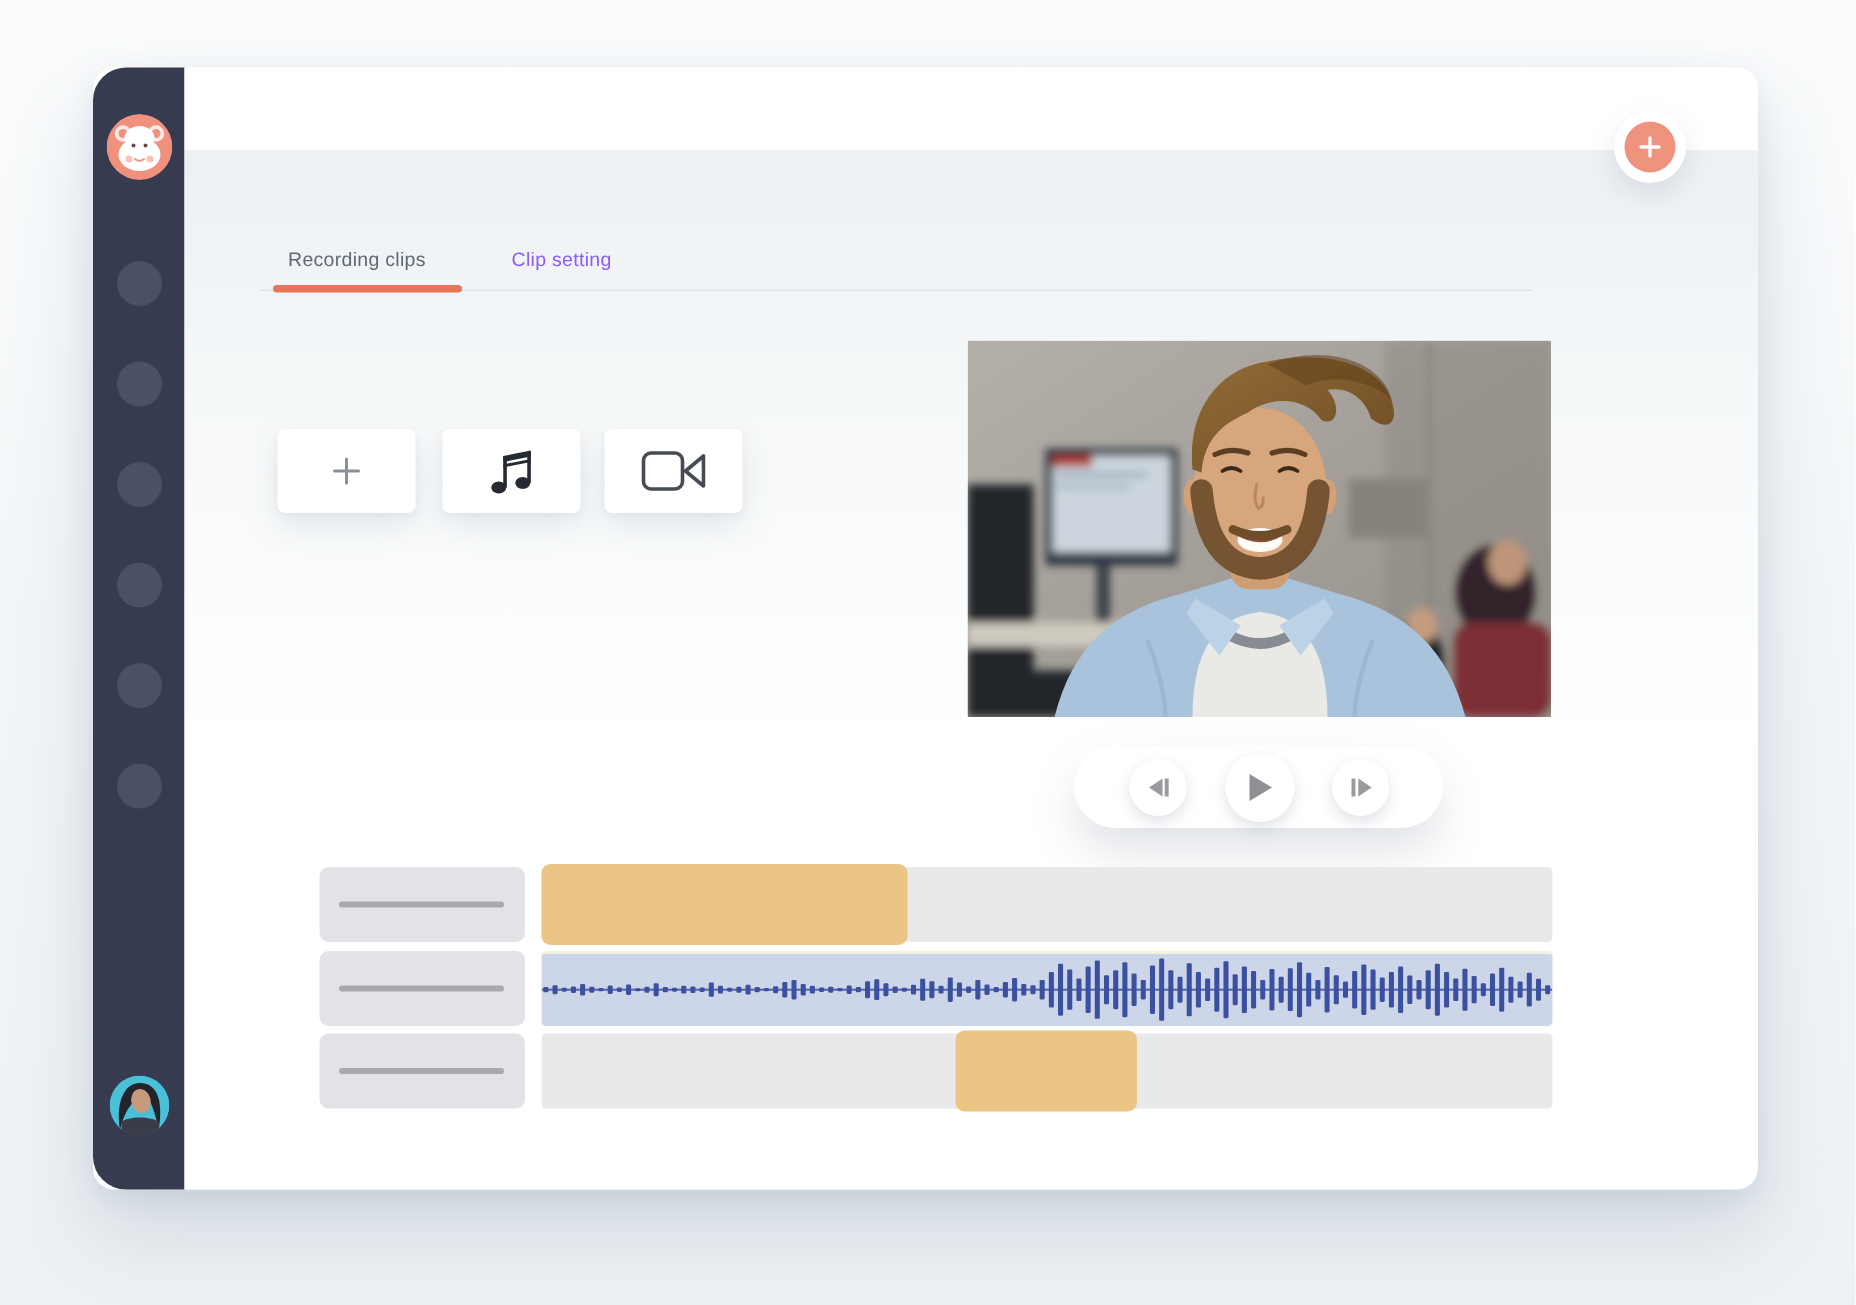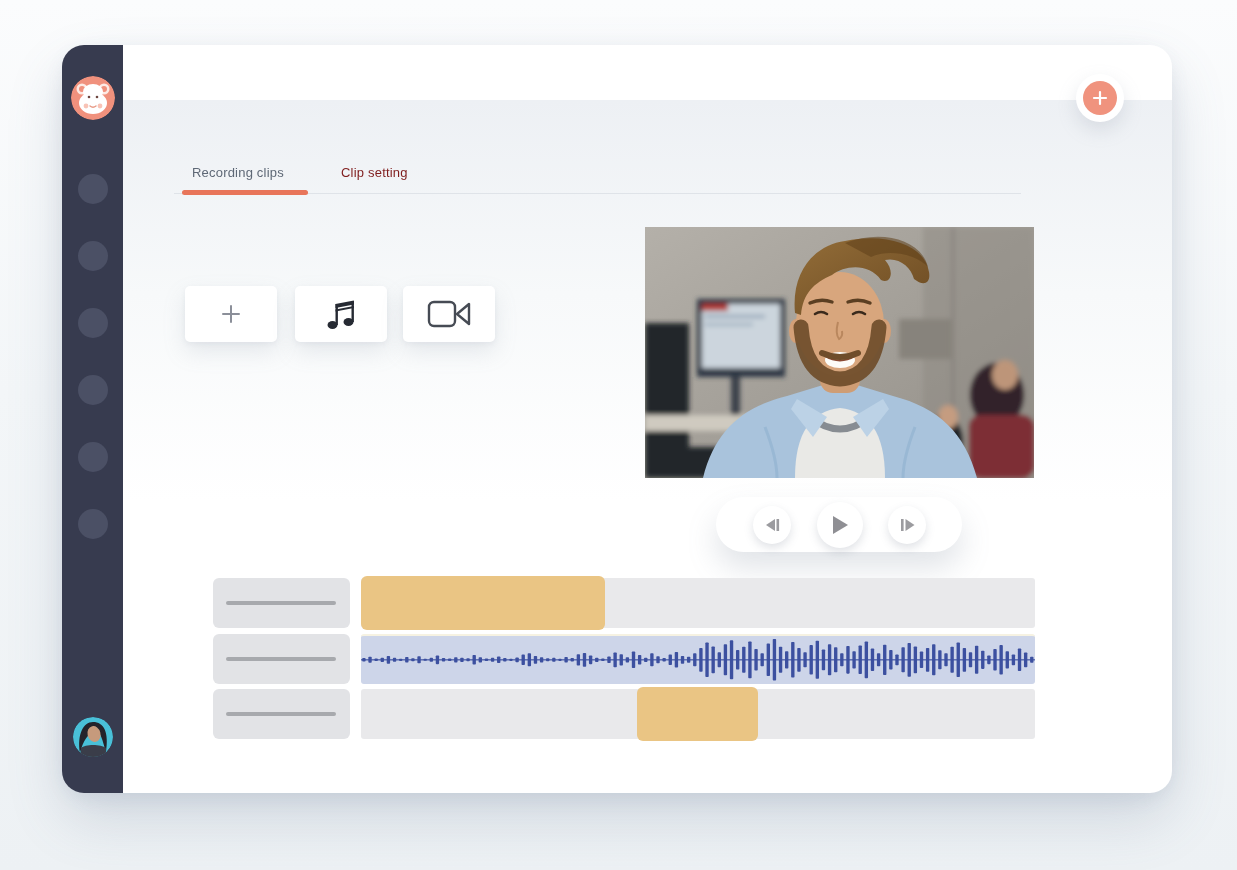--- a/index.html
+++ b/index.html
@@ -1,21 +1,21 @@
 <!DOCTYPE html>
 <html style="--accent-coral: #e8755a; --soft-coral: #f0937e; --sidebar-bg: #373b4f; --clip-yellow: #eac584; --wave-blue: #3c50a0; --wave-bg: #cdd5e9;"><head>
 <meta charset="utf-8">
 <style>
   * { margin:0; padding:0; box-sizing:border-box; }
   html,body { width:1237px; height:870px; font-family:"Liberation Sans", sans-serif; }
   .page { position:relative; width:1237px; height:870px;
           background:linear-gradient(180deg,#fbfcfd 0%,#f3f6f8 45%,#edf1f4 100%); overflow:hidden; }
 
   .card { position:absolute; left:62px; top:45px; width:1110px; height:748px;
-          border-radius:28px; box-shadow:0 26px 55px rgba(90,110,140,.20), 0 6px 18px rgba(90,110,140,.10);
+          border-radius:14px; box-shadow:0 26px 55px rgba(90,110,140,.20), 0 6px 18px rgba(90,110,140,.10);
           background:#fff; }
 
   
   .sidebar { position:absolute; left:0; top:0; width:61px; height:748px;
              background:var(--sidebar-bg,#373b4f); border-radius:22px 0 0 22px; }
   .logo { position:absolute; left:9px; top:31px; width:44px; height:44px; border-radius:50%;
           overflow:hidden; cursor:pointer; }
   .menu-dot { position:absolute; left:16px; width:30px; height:30px; border-radius:50%;
               background:#4b5065; cursor:pointer; }
   .avatar { position:absolute; left:11px; top:672px; width:40px; height:40px; border-radius:50%;
@@ -29,21 +29,21 @@
                 border-radius:0 0 22px 0; }
   .fab-halo { position:absolute; left:1014px; top:29px; width:48px; height:48px; border-radius:50%;
               background:#ffffff; box-shadow:0 8px 18px rgba(150,160,175,.25); }
   .fab { position:absolute; left:1021px; top:36px; width:34px; height:34px; border-radius:50%;
          background:var(--soft-coral,#f0937e); border:none; cursor:pointer;
          display:flex; align-items:center; justify-content:center; }
 
   
   .tab { position:absolute; top:120px; font-size:13px; color:#5e6876; letter-spacing:.2px; cursor:pointer; }
   .tab-recording { left:130px; }
-  .tab-setting  { left:279px; color:#7f1d1d; }
+  .tab-setting  { left:279px; color:#8b5cf6; }
   .tabs-divider { position:absolute; left:112px; top:148px; width:847px; height:1px; background:#dfe3e8; }
   .tab-underline { position:absolute; left:120px; top:145px; width:126px; height:5px; border-radius:3px;
                    background:var(--accent-coral,#e8755a); }
 
   
   .tool-card { position:absolute; top:241px; width:92px; height:56px; background:#fff; border-radius:5px;
                box-shadow:0 10px 22px rgba(140,150,165,.18), 0 2px 5px rgba(140,150,165,.10);
                display:flex; align-items:center; justify-content:center; cursor:pointer; border:none; }
   .tool-add   { left:123px; }
   .tool-music { left:233px; }

